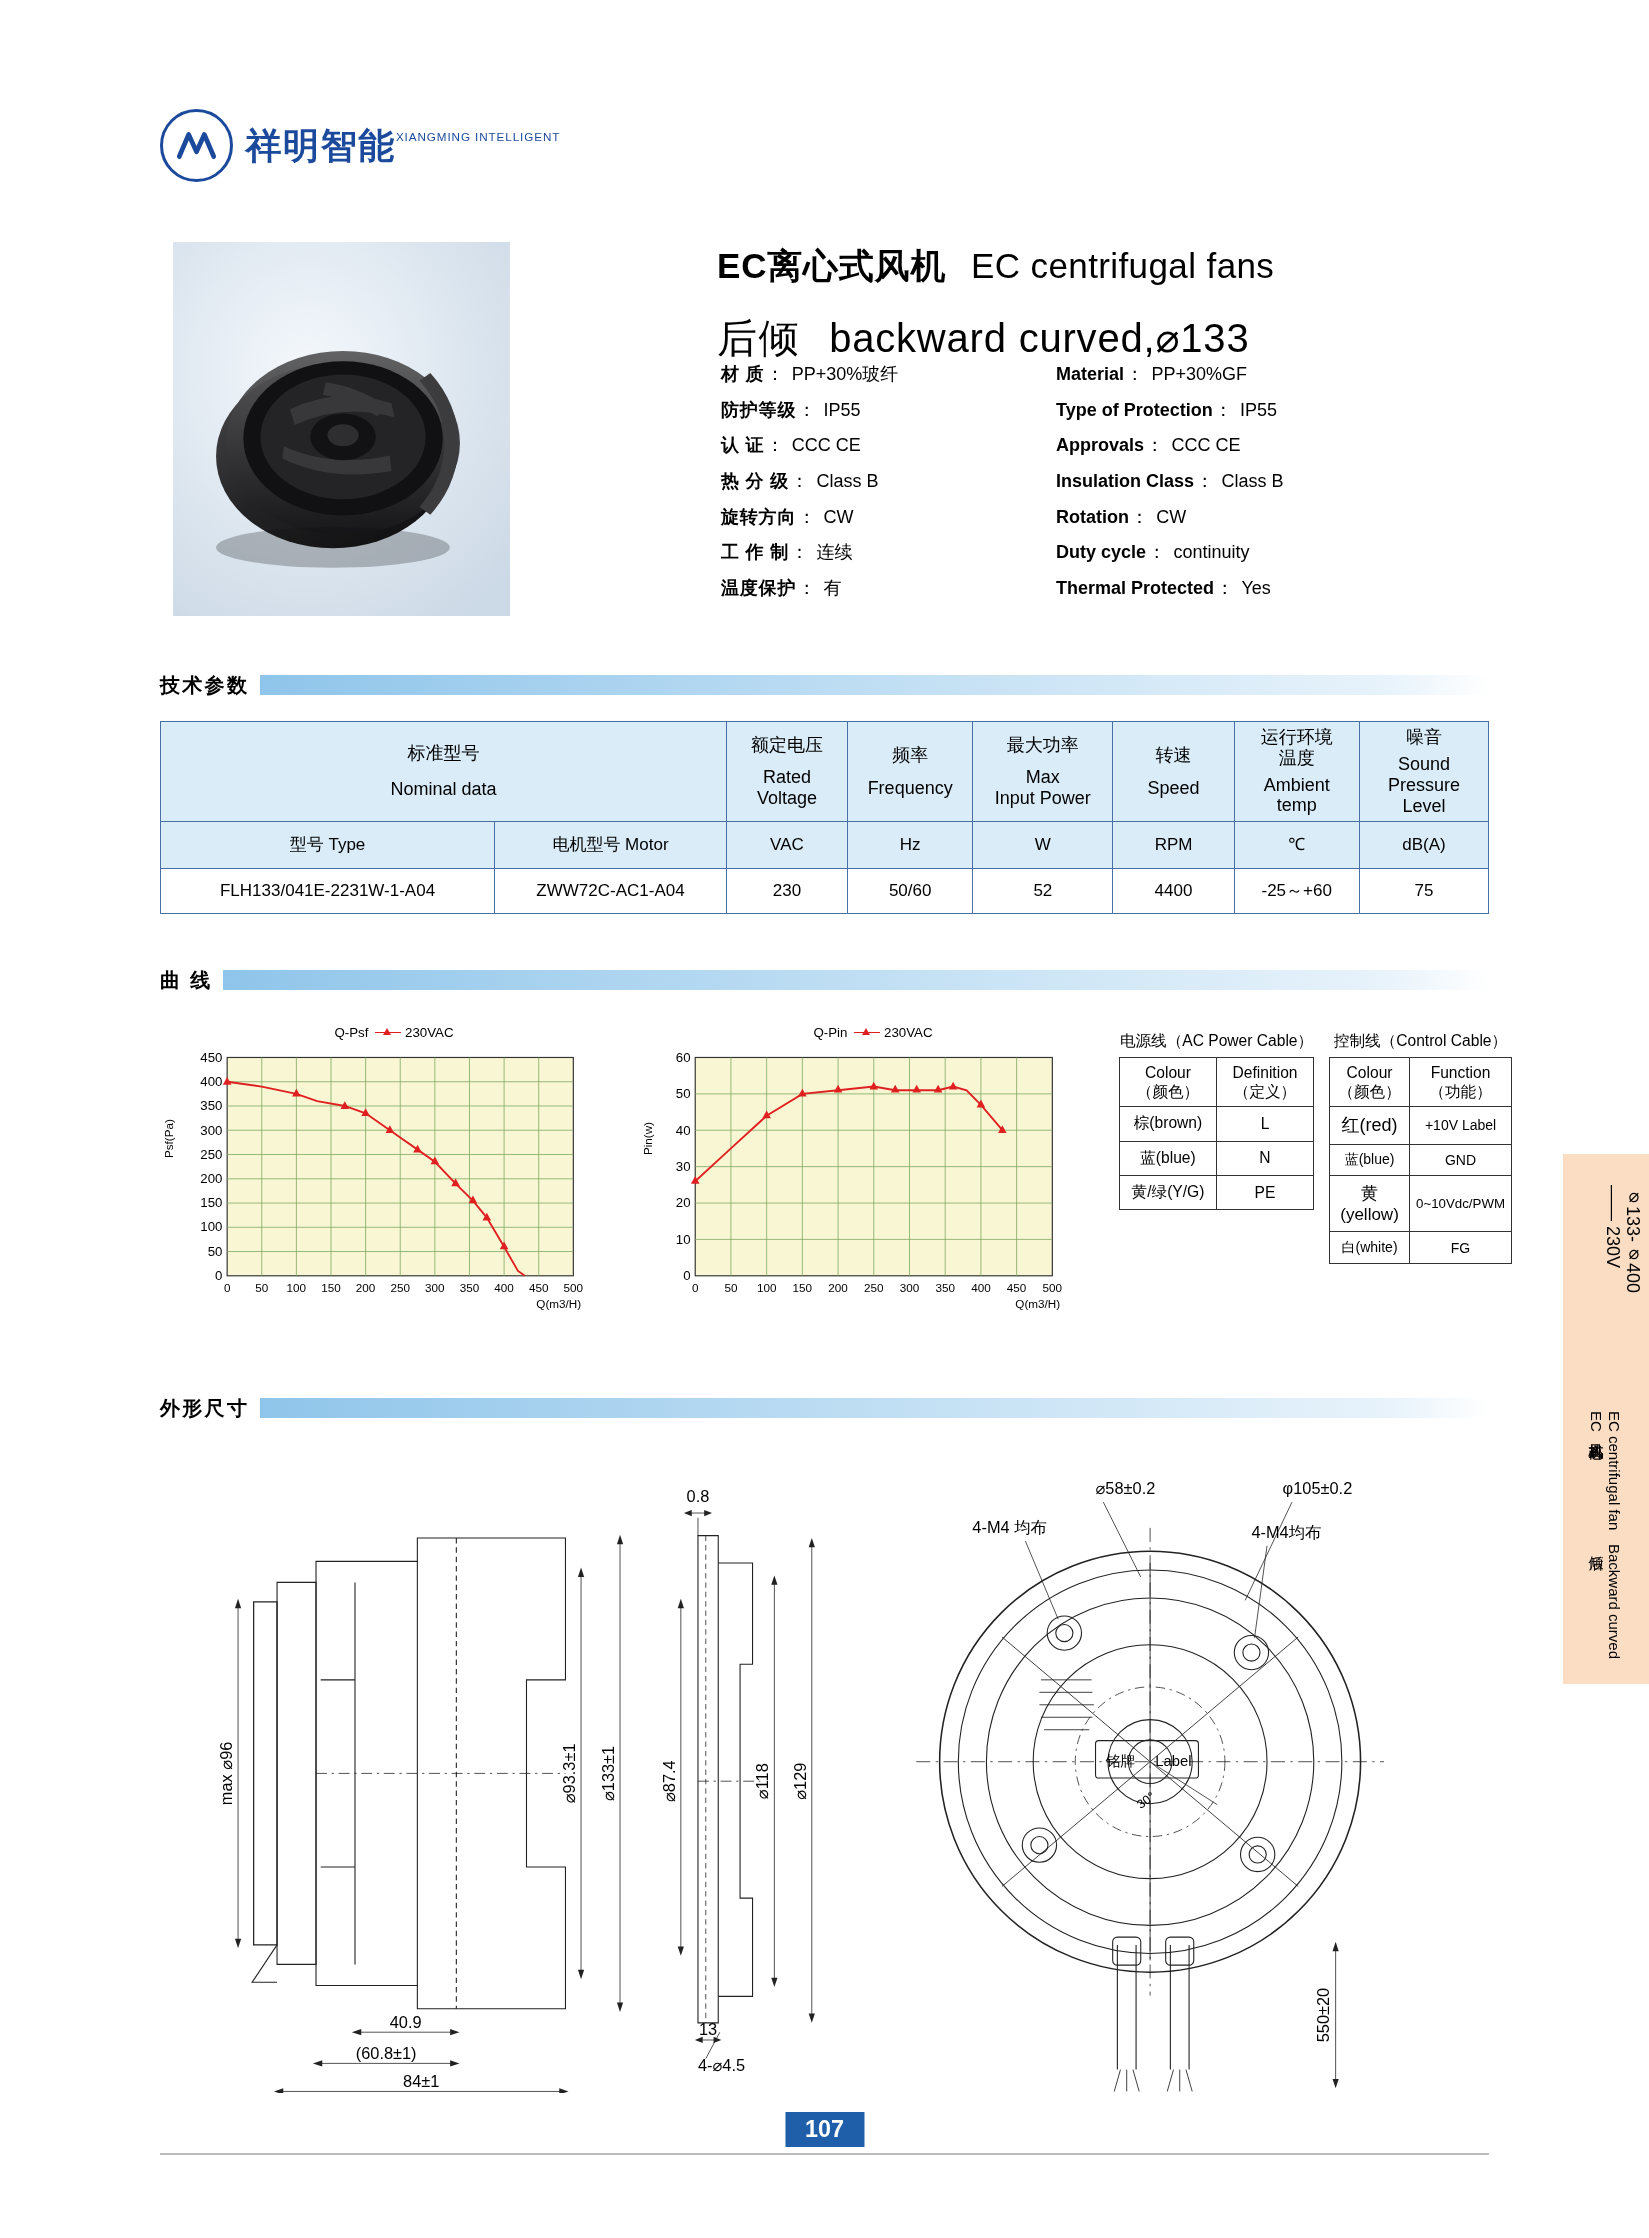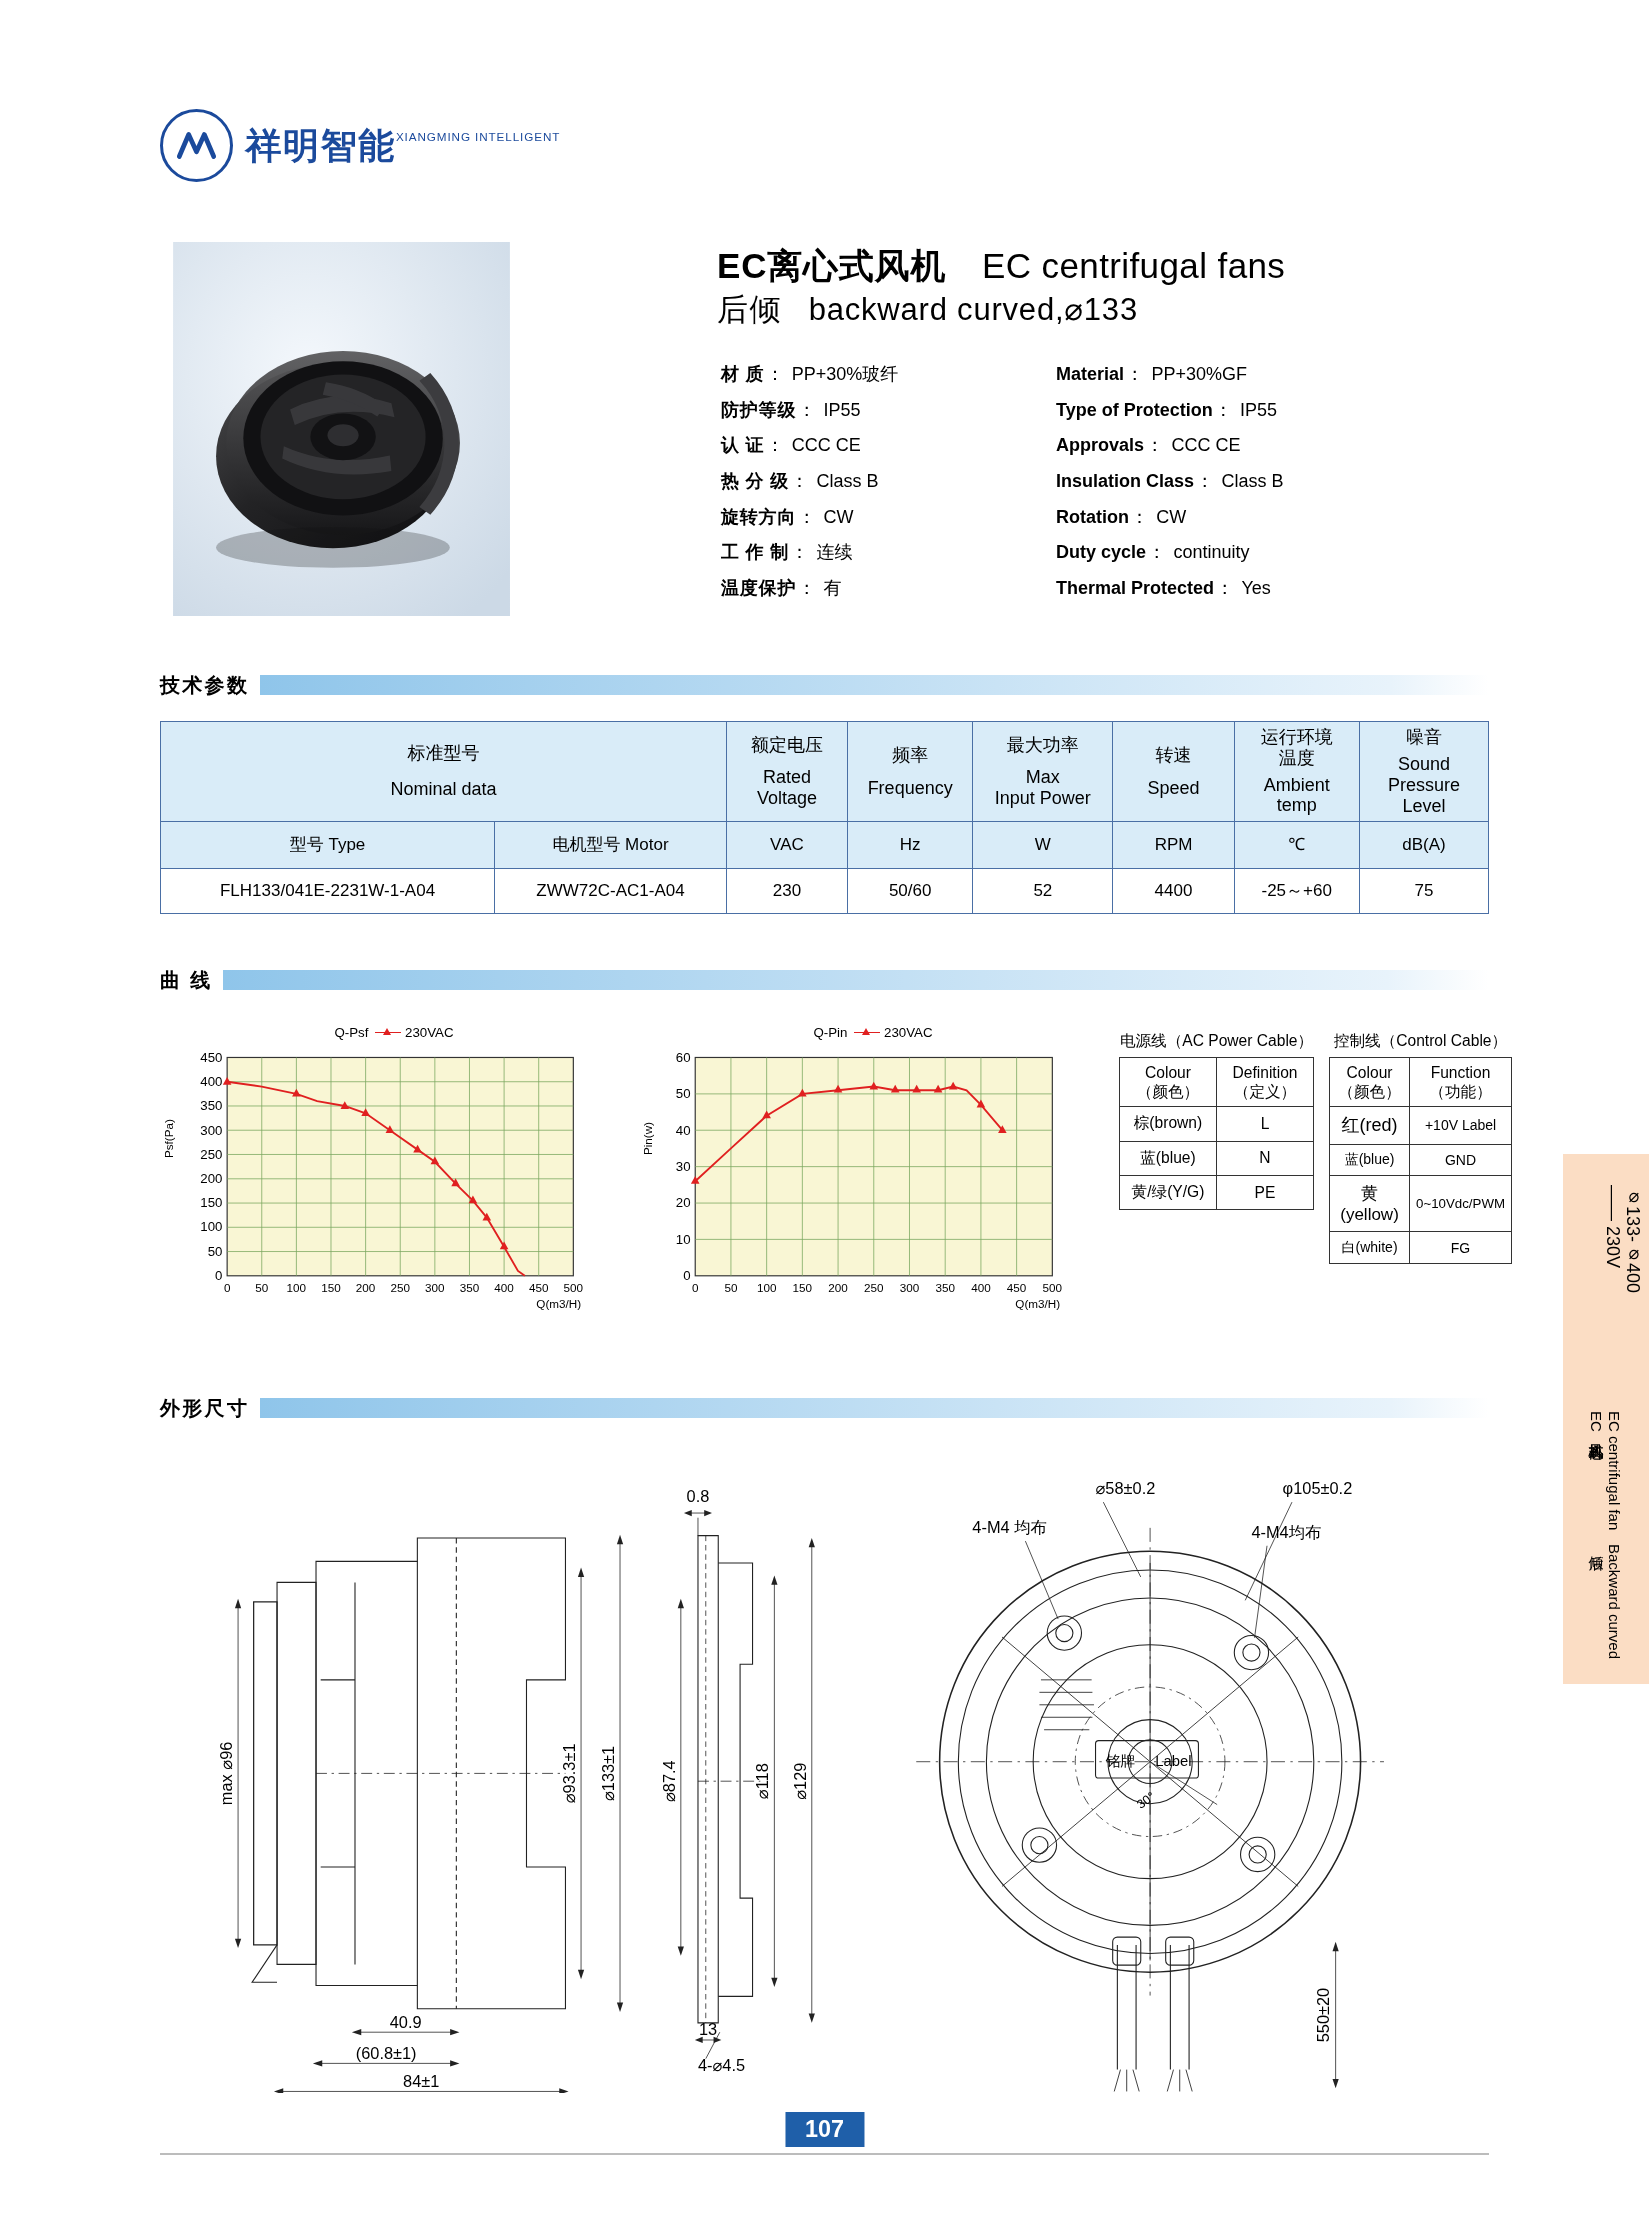--- a/index.html
+++ b/index.html
@@ -24,21 +24,21 @@
   
   .photo{position:absolute;left:173px;top:242px;width:337px;height:374px;
     background:linear-gradient(160deg,#eef3f8 0%,#dfe9f2 55%,#cdd9e6 100%);}
   .photo svg{display:block;}
 
   
   .title-block{position:absolute;left:717px;top:246px;width:779px;}
   .t1{font-size:35px;line-height:1.15;white-space:nowrap;}
   .t1 .cn{font-weight:bold;letter-spacing:0.8px;}
   .t1 .en{font-weight:normal;letter-spacing:0.4px;}
-  .t2{font-size:31px;margin-top:3px;letter-spacing:0.8px;white-space:nowrap;}
+  .t2{font-size:40px;margin-top:25px;letter-spacing:0.8px;white-space:nowrap;}
   .t2 .cn{letter-spacing:1.6px;}
 
   
   .specs{position:absolute;left:721px;top:362px;width:787px;display:flex;}
   .spec-col{display:flex;flex-direction:column;gap:11.7px;}
   .spec-col.cn{width:335px;}
   .spec-col.en{width:437px;}
   .spec-row{font-size:18px;display:flex;align-items:baseline;white-space:nowrap;}
   .spec-row .lab{font-weight:bold;}
   .spec-row .sep{margin:0 1.6px;}
@@ -133,21 +133,21 @@
       <ellipse cx="218" cy="248" rx="20" ry="14" fill="#2e2e31"></ellipse>
 
       <path d="M330 168 q36 40 36 90 q0 52 -36 92 l-14 -10 q32 -36 32 -82 q0 -46 -32 -80 z" fill="#3c3c3f"></path>
       <ellipse cx="205" cy="392" rx="150" ry="26" fill="#0e0e10" opacity="0.25"></ellipse>
     </svg>
   </div>
 
   <div class="title-block">
     <div class="t1">
       <span class="cn">EC离心式风机</span>
-      <span class="en" style="margin-left:26px;">EC centrifugal fans</span>
+      <span class="en" style="margin-left:15px;">EC centrifugal fans</span>
     </div>
     <div class="t2">
       <span class="cn">后倾</span>
       <span class="en" style="margin-left:17px;">backward curved,⌀133</span>
     </div>
   </div>
 
   <div class="specs">
     <div class="spec-col cn">
       <div class="spec-row">

